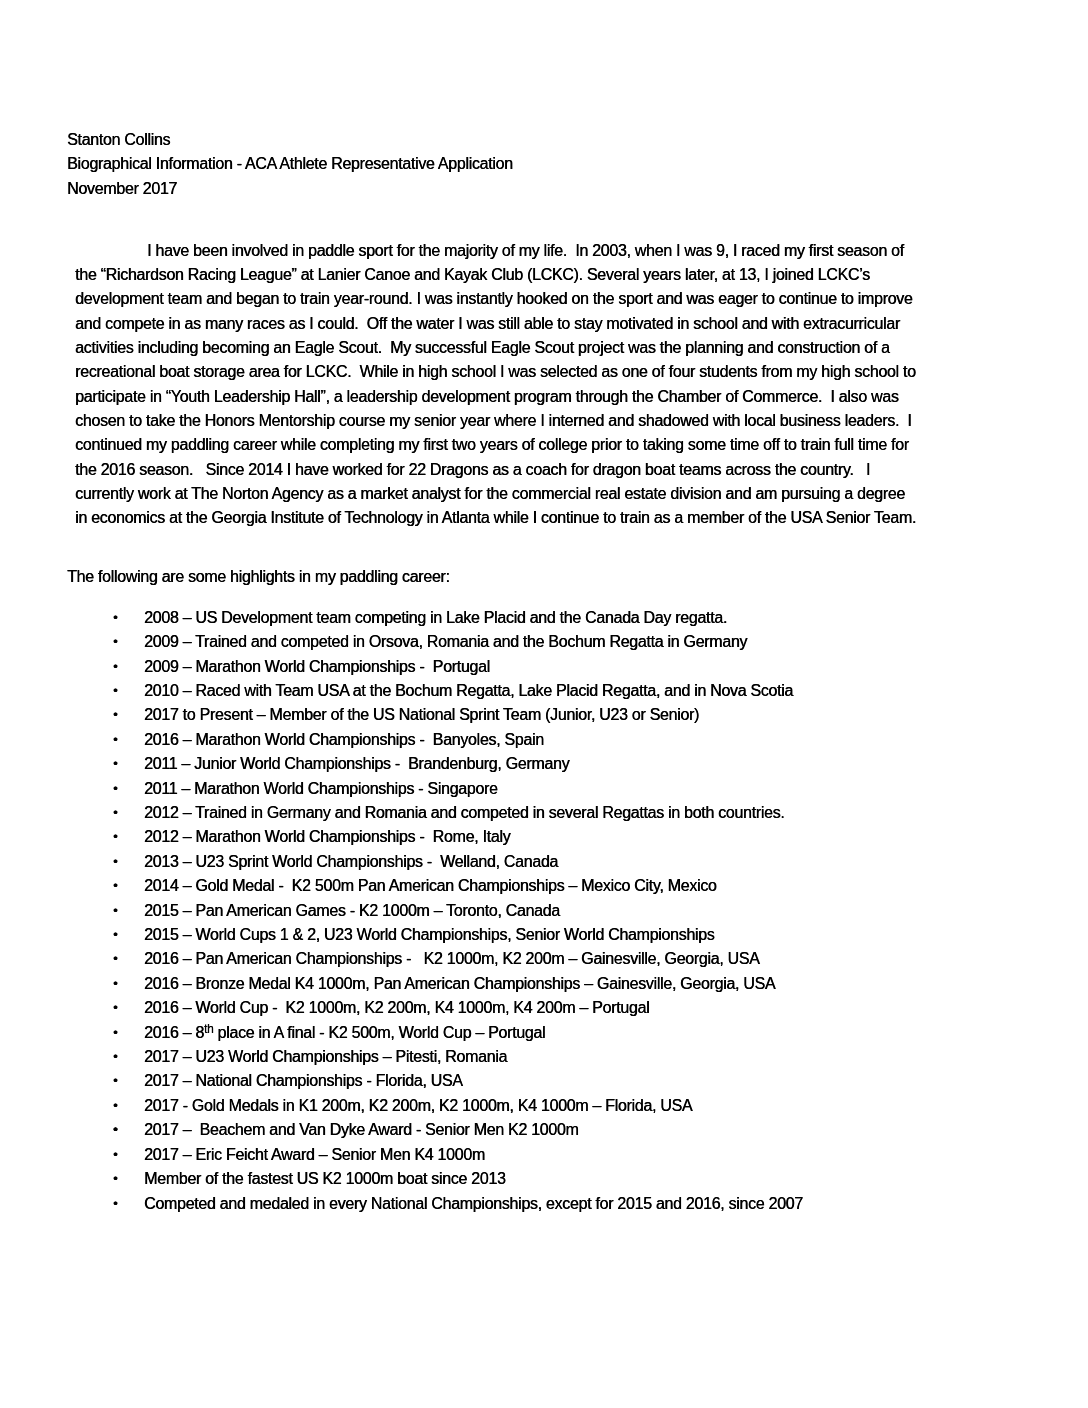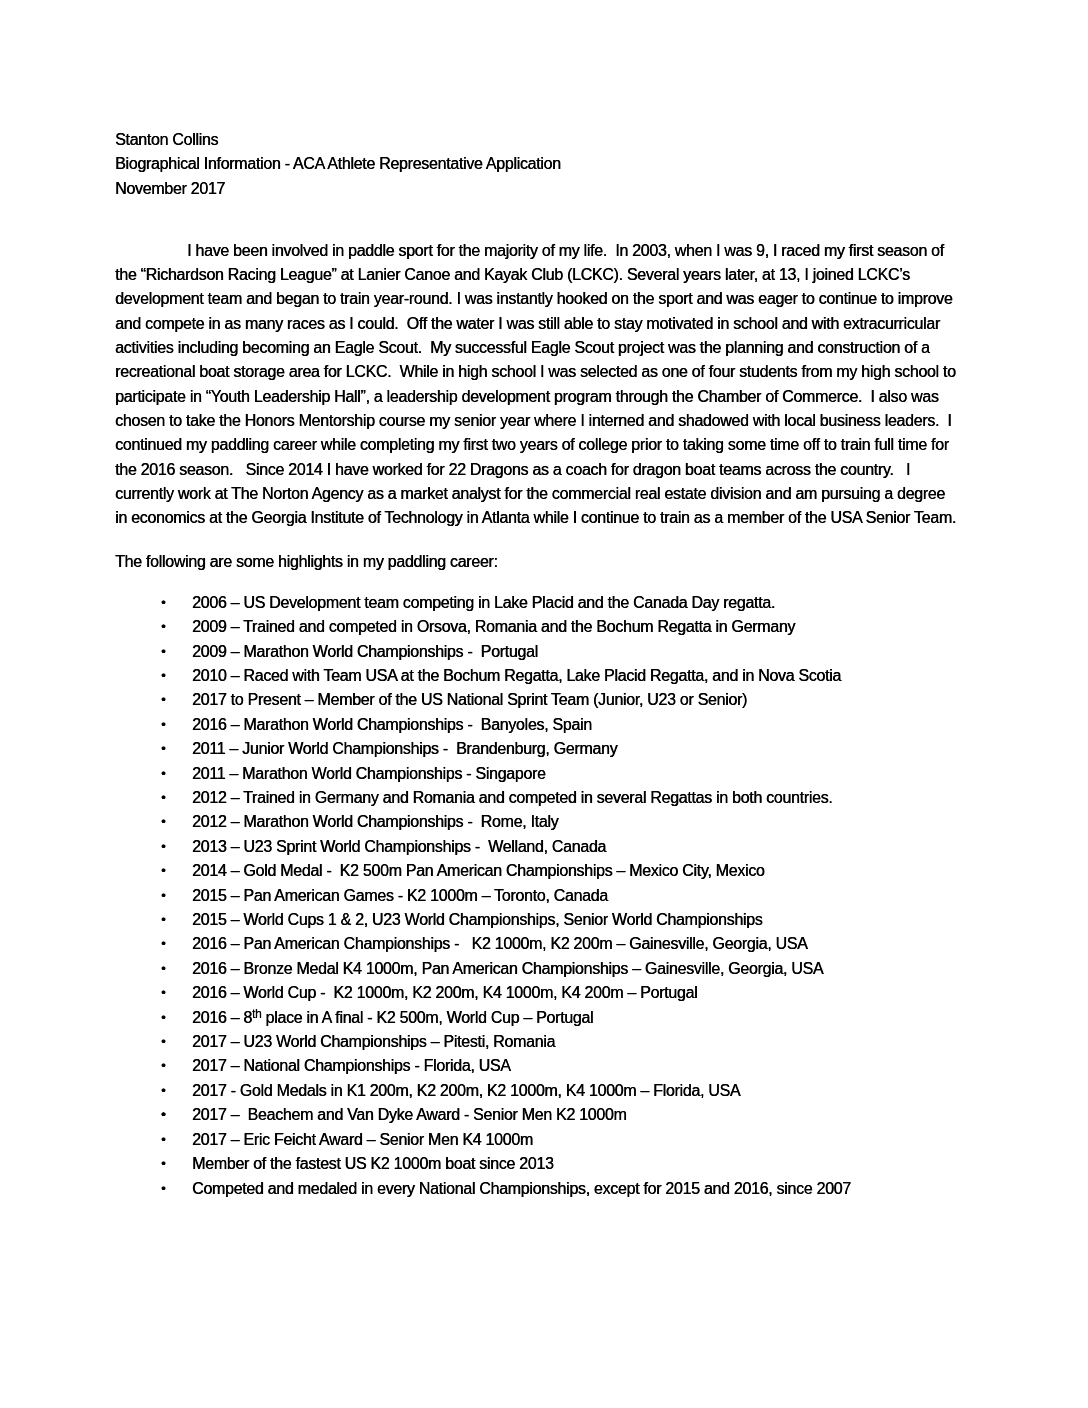--- a/index.html
+++ b/index.html
@@ -11,41 +11,41 @@
     height: 1408px;
     background: #ffffff;
     font-family: "Liberation Sans", sans-serif;
     color: #000000;
     overflow: hidden;
   }
   .doc-page {
     box-sizing: border-box;
     width: 1088px;
     height: 1184px;
-    padding: 128px 115px 0 115px;
+    padding: 128px 115px 0 67px;
   }
   .doc-header div {
     font-size: 16px;
     line-height: 24.3px;
     letter-spacing: -0.3px;
     white-space: pre-wrap;
     text-shadow: 0.4px 0 0 currentColor;
   }
   .bio-paragraph {
-    margin: 38px 0 0 0;
+    margin: 38px 0 0 8px;
     width: 845px;
     font-size: 16px;
     line-height: 24.3px;
     letter-spacing: -0.3px;
     text-indent: 72px;
     white-space: pre-wrap;
     text-shadow: 0.4px 0 0 currentColor;
   }
   .highlights-intro {
-    margin: 20px 0 0 0;
+    margin: 35px 0 0 0;
     font-size: 16px;
     line-height: 24.3px;
     letter-spacing: -0.3px;
     white-space: pre-wrap;
     text-shadow: 0.4px 0 0 currentColor;
   }
   ul.highlights-list {
     list-style: none;
     margin: 16px 0 0 0;
     padding: 0;
@@ -83,21 +83,21 @@
     <div>Stanton Collins</div>
     <div>Biographical Information - ACA Athlete Representative Application</div>
     <div>November 2017</div>
   </div>
 
   <p class="bio-paragraph">I have been involved in paddle sport for the majority of my life.  In 2003, when I was 9, I raced my first season of the “Richardson Racing League” at Lanier Canoe and Kayak Club (LCKC). Several years later, at 13, I joined LCKC’s development team and began to train year-round. I was instantly hooked on the sport and was eager to continue to improve and compete in as many races as I could.  Off the water I was still able to stay motivated in school and with extracurricular activities including becoming an Eagle Scout.  My successful Eagle Scout project was the planning and construction of a recreational boat storage area for LCKC.  While in high school I was selected as one of four students from my high school to participate in “Youth Leadership Hall”, a leadership development program through the Chamber of Commerce.  I also was chosen to take the Honors Mentorship course my senior year where I interned and shadowed with local business leaders.  I continued my paddling career while completing my first two years of college prior to taking some time off to train full time for the 2016 season.   Since 2014 I have worked for 22 Dragons as a coach for dragon boat teams across the country.   I currently work at The Norton Agency as a market analyst for the commercial real estate division and am pursuing a degree in economics at the Georgia Institute of Technology in Atlanta while I continue to train as a member of the USA Senior Team.</p>
 
   <p class="highlights-intro">The following are some highlights in my paddling career:</p>
 
   <ul class="highlights-list">
-      <li><span class="bullet">•</span><span class="li-text">2006 – US Development team competing in Lake Placid and the Canada Day regatta.</span></li>
+      <li><span class="bullet">•</span><span class="li-text">2008 – US Development team competing in Lake Placid and the Canada Day regatta.</span></li>
       <li><span class="bullet">•</span><span class="li-text">2009 – Trained and competed in Orsova, Romania and the Bochum Regatta in Germany</span></li>
       <li><span class="bullet">•</span><span class="li-text">2009 – Marathon World Championships -  Portugal</span></li>
       <li><span class="bullet">•</span><span class="li-text">2010 – Raced with Team USA at the Bochum Regatta, Lake Placid Regatta, and in Nova Scotia</span></li>
       <li><span class="bullet">•</span><span class="li-text">2017 to Present – Member of the US National Sprint Team (Junior, U23 or Senior)</span></li>
       <li><span class="bullet">•</span><span class="li-text">2016 – Marathon World Championships -  Banyoles, Spain</span></li>
       <li><span class="bullet">•</span><span class="li-text">2011 – Junior World Championships -  Brandenburg, Germany</span></li>
       <li><span class="bullet">•</span><span class="li-text">2011 – Marathon World Championships - Singapore</span></li>
       <li><span class="bullet">•</span><span class="li-text">2012 – Trained in Germany and Romania and competed in several Regattas in both countries.</span></li>
       <li><span class="bullet">•</span><span class="li-text">2012 – Marathon World Championships -  Rome, Italy</span></li>
       <li><span class="bullet">•</span><span class="li-text">2013 – U23 Sprint World Championships -  Welland, Canada</span></li>

